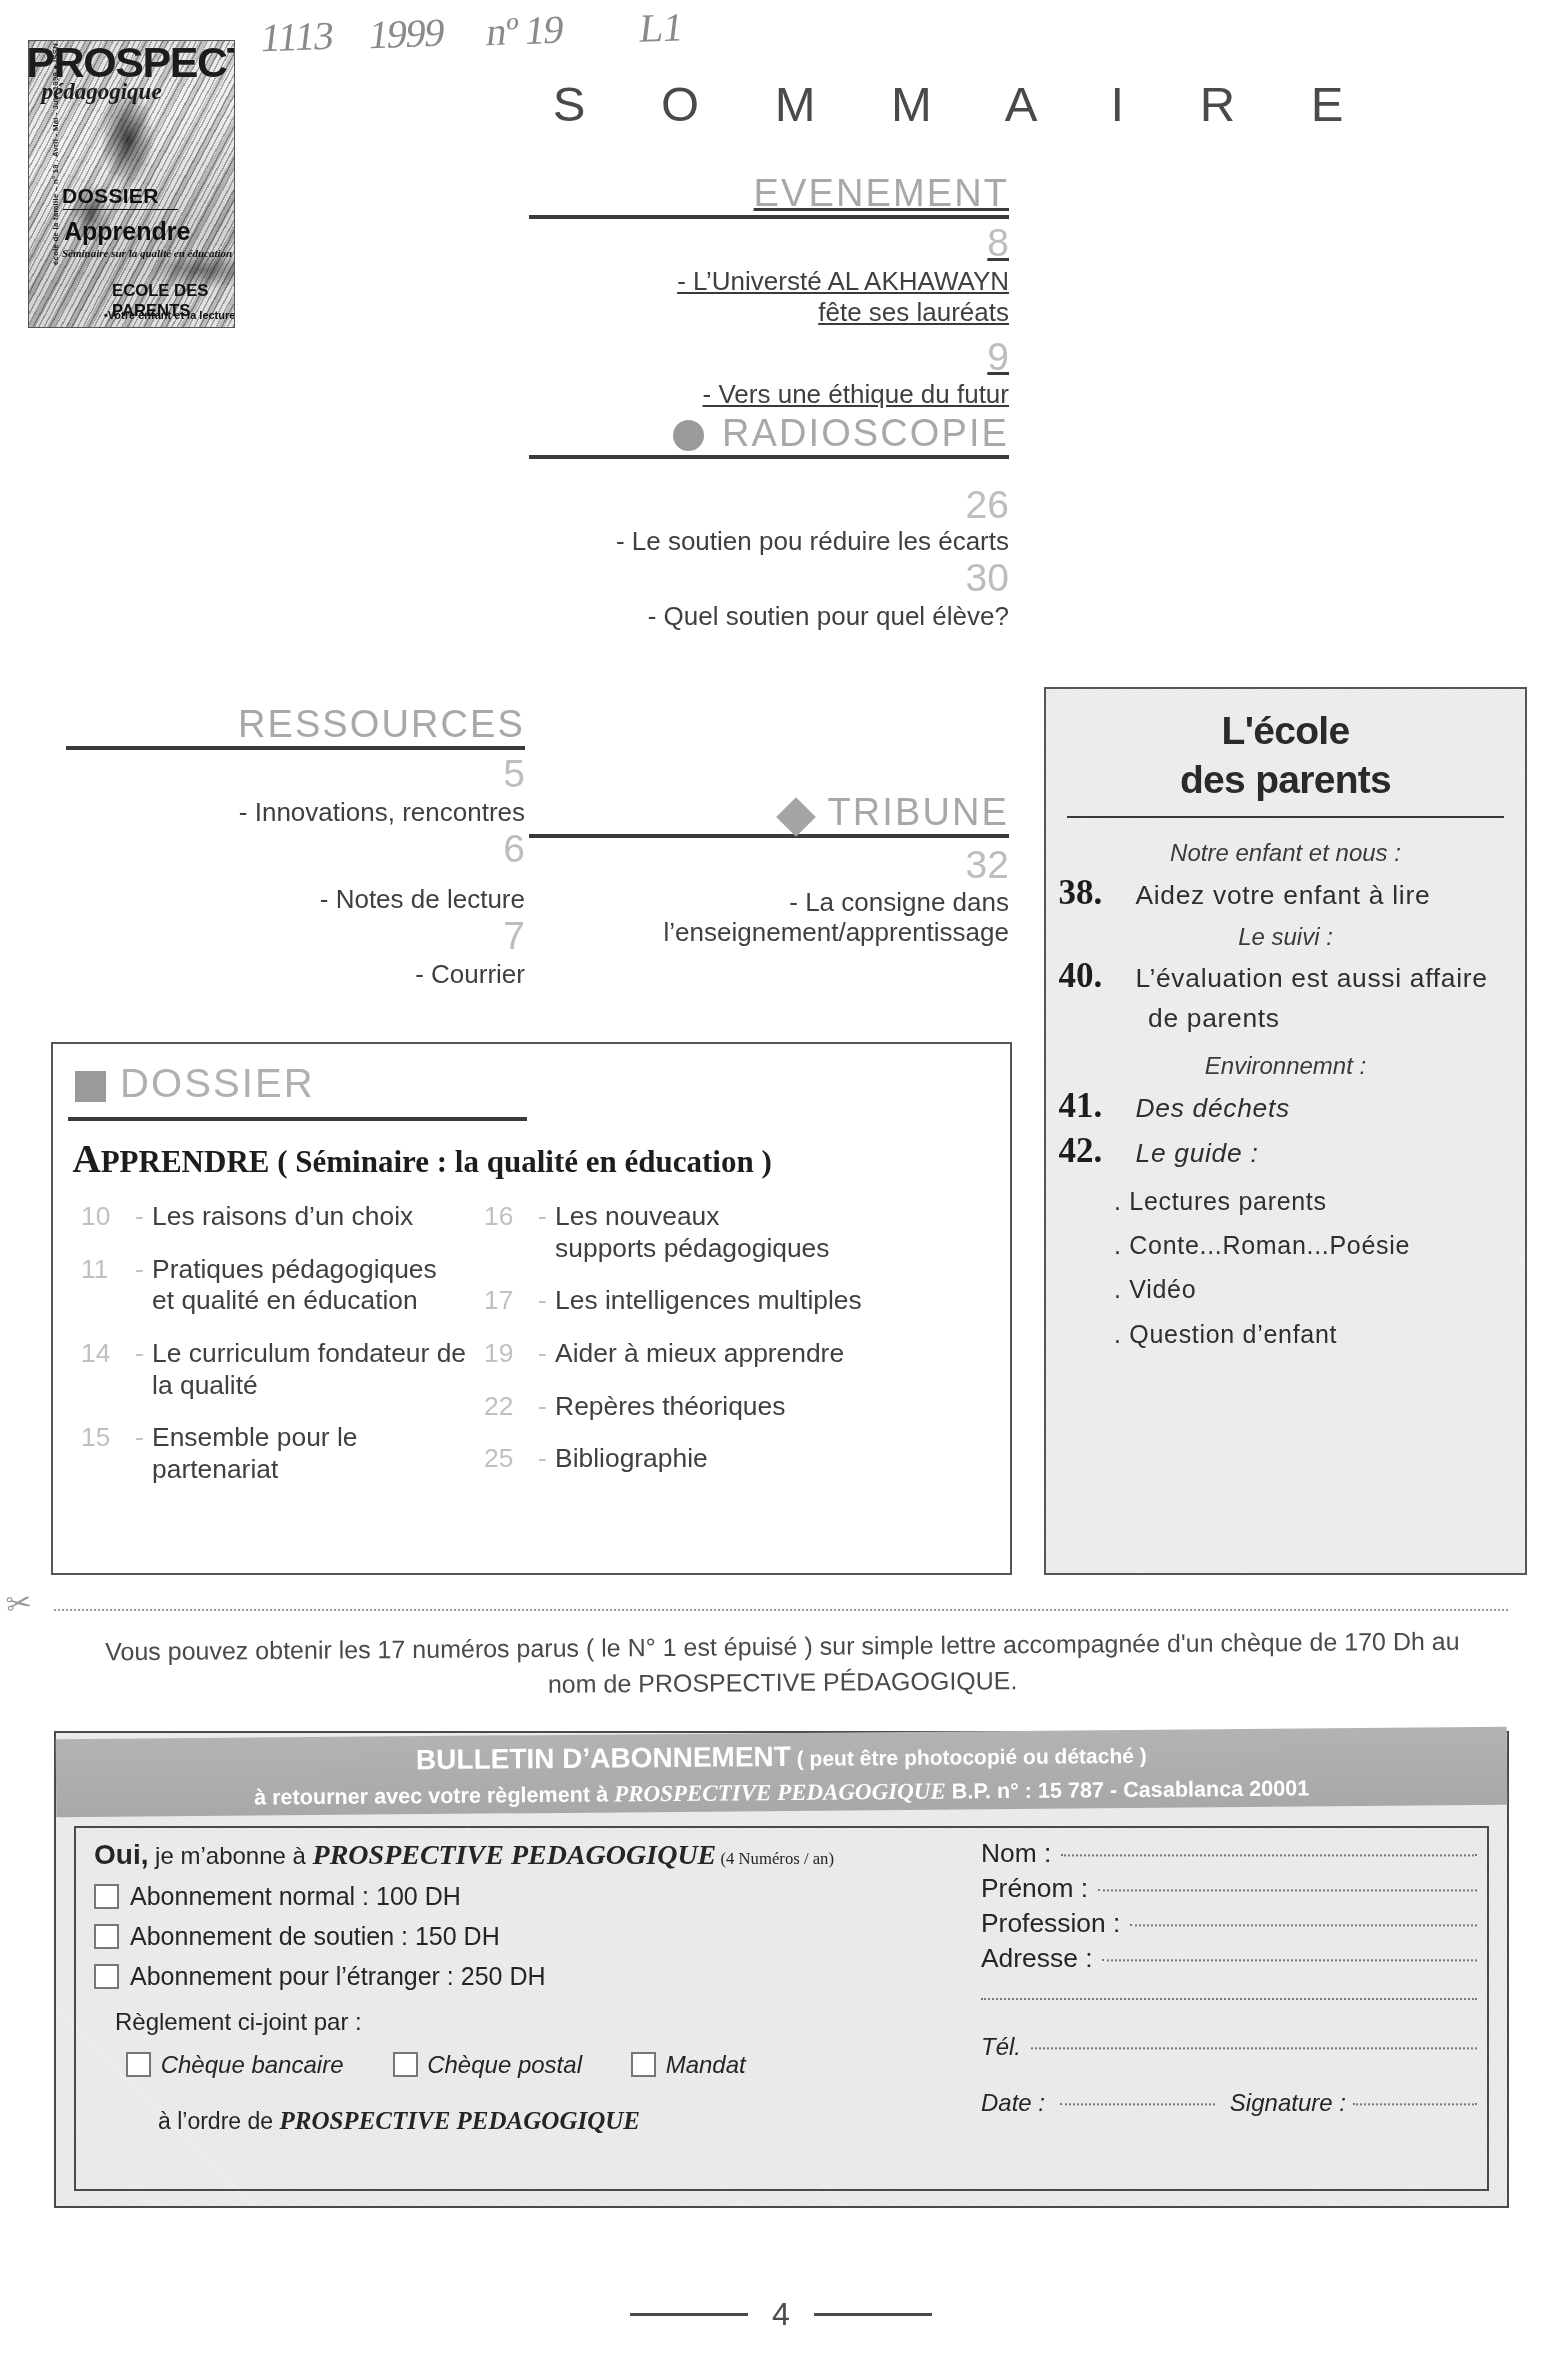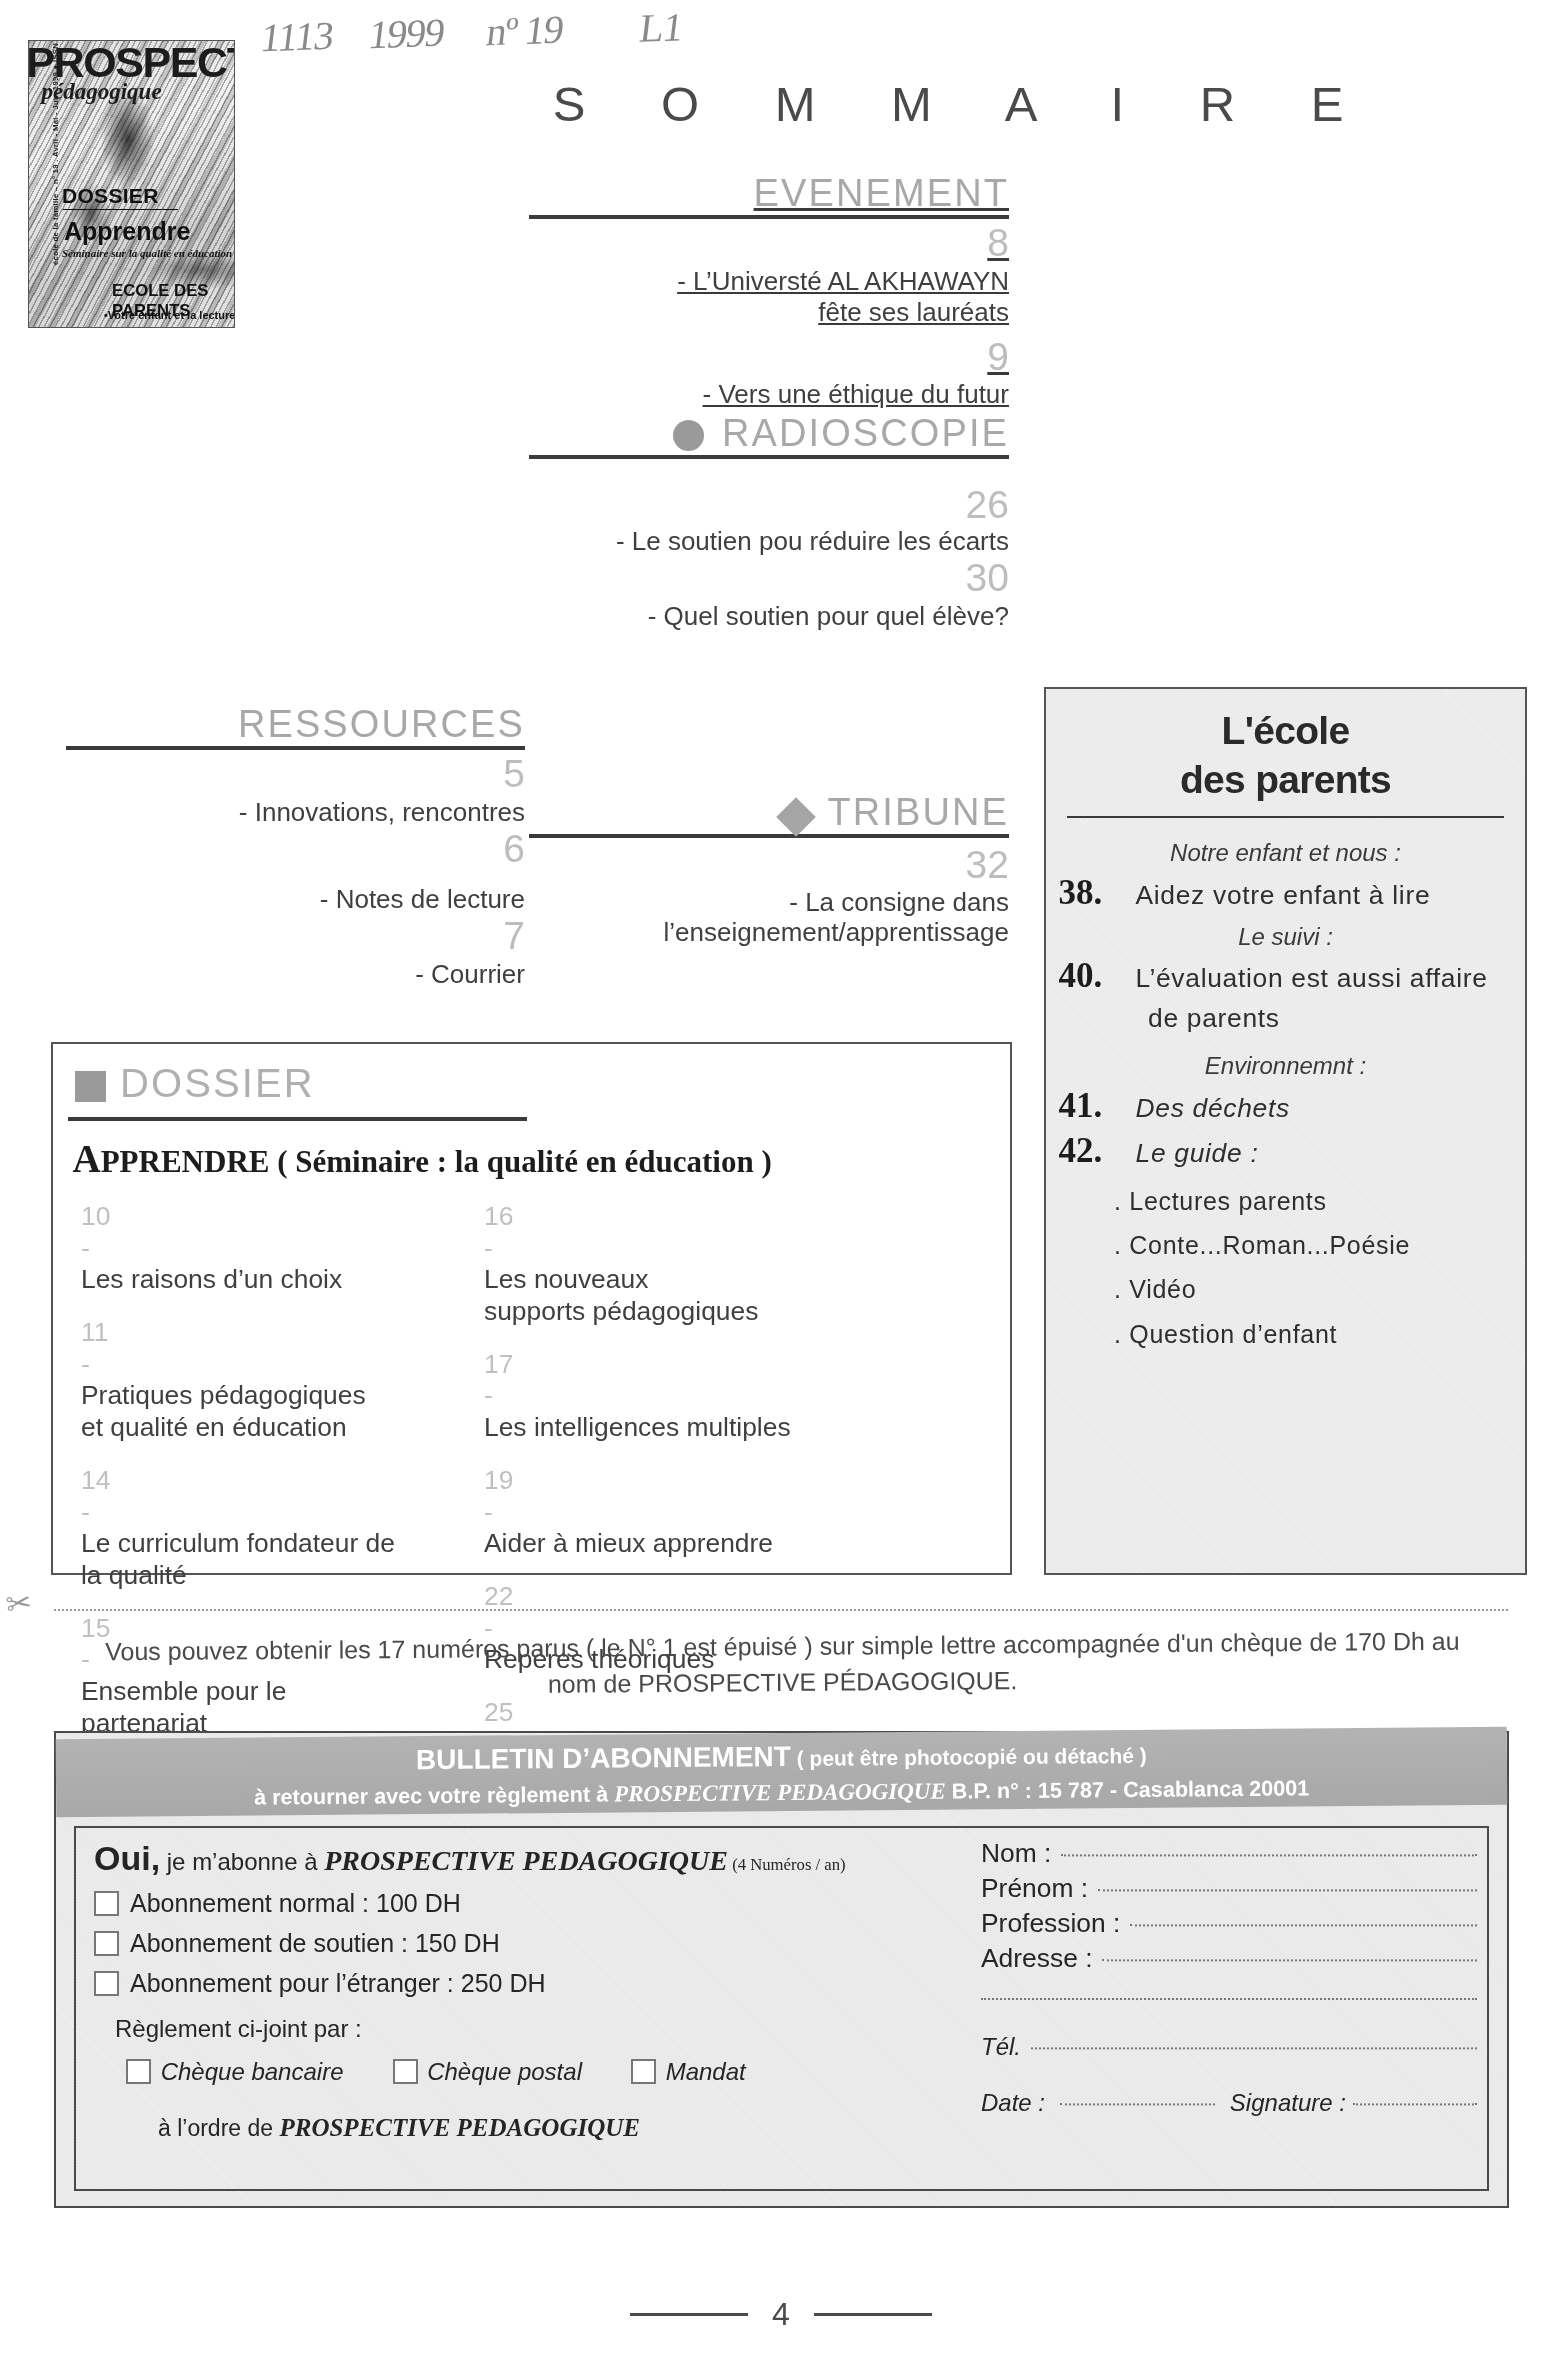--- a/index.html
+++ b/index.html
@@ -164,21 +164,20 @@
     font-family:"Liberation Serif",serif;
     font-size:31px;color:#1d1d1d;font-weight:bold;white-space:nowrap;
   }
   .dos-title .sc{font-size:39px;}
   .dos-col{position:absolute;top:157px;}
   .dos-col.left{left:28px;width:417px;}
   .dos-col.right{left:431px;width:501px;}
   .dos-item{
     font-size:26.4px;color:#3f3f3f;line-height:1.2;margin-bottom:21px;
     display:flex;
-    flex-direction:column;
   }
   .dos-item .n{color:#c0c0c0;min-width:54px;}
   .dos-item .d{color:#c0c0c0;margin:0 8.3px 0 0;}
   .dos-item .t{color:#3f3f3f;}
 
   
   #edp-box{
     position:absolute;left:1044px;top:687px;width:479px;height:884px;
     border:2.1px solid #555;
     background:
@@ -243,21 +242,21 @@
   .bh2 .ital{font-style:italic;font-family:"Liberation Serif",serif;font-weight:bold;font-size:23px;}
 
   .bull-inner{
     position:absolute;left:18px;top:93px;right:18px;bottom:15.3px;
     border:2.1px solid #4a4a4a;
   }
   .bi-left{position:absolute;left:18px;top:11px;width:856px;}
   .bi-right{position:absolute;left:905px;top:9.7px;right:9.7px;}
 
   .oui-line{font-size:24px;color:#252525;white-space:nowrap;}
-  .oui-line .oui{font-size:34px;font-weight:bold;font-family:"Liberation Sans",sans-serif;text-align:right;}
+  .oui-line .oui{font-size:28px;font-weight:bold;font-family:"Liberation Sans",sans-serif;text-align:right;}
   .oui-line .mag{font-family:"Liberation Serif",serif;font-style:italic;font-weight:bold;font-size:28px;}
   .oui-line .per{font-size:16.7px;font-family:"Liberation Serif",serif;}
 
   .chk-row{display:flex;align-items:center;margin-top:11px;}
   .chk{
     width:21px;height:21px;border:2.1px solid #777;background:#fff;
     margin-right:11px;flex:0 0 auto;
   }
   .chk-lab{font-size:25px;color:#252525;}
   .regl{font-size:24px;color:#252525;margin-top:16.7px;padding-left:21px;}

